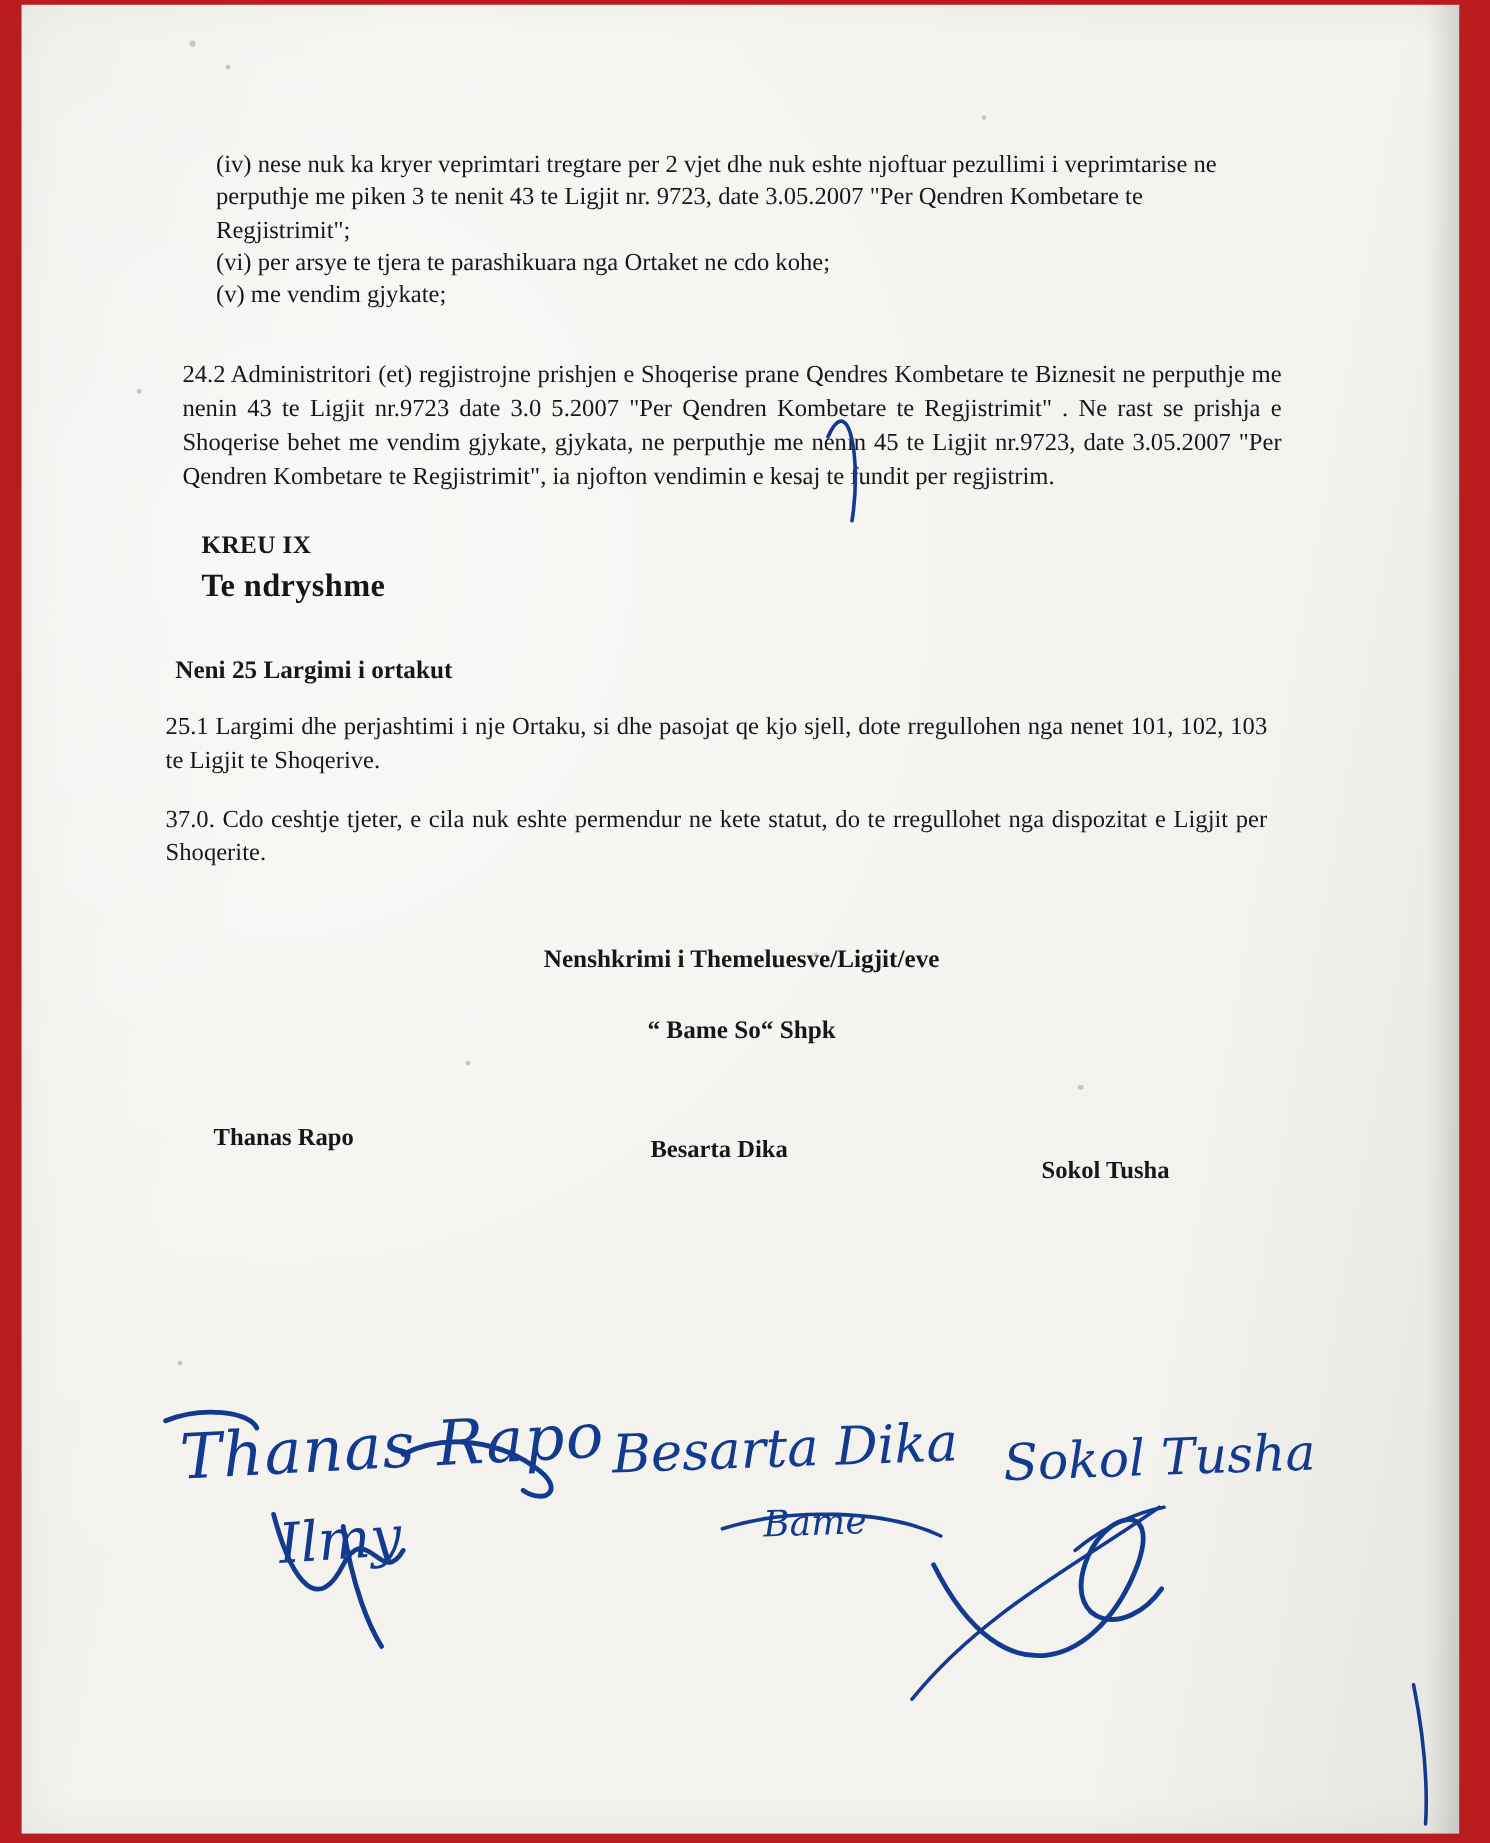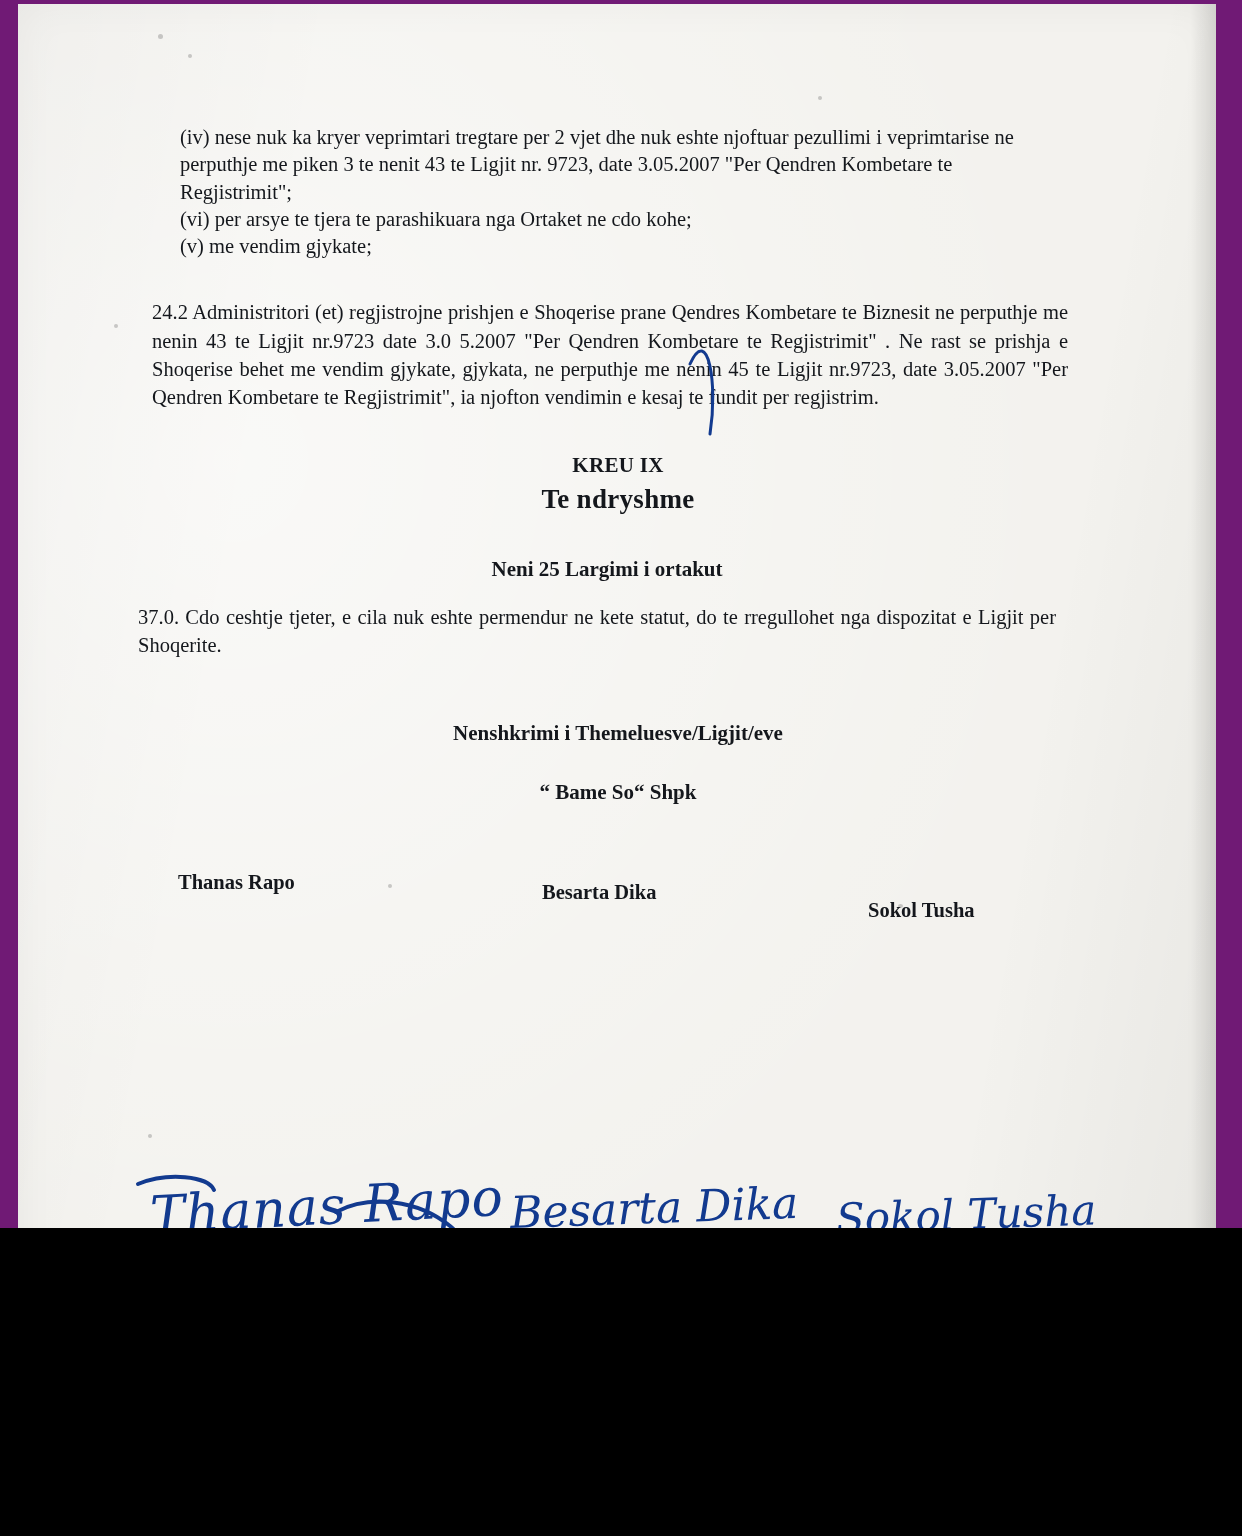--- a/index.html
+++ b/index.html
@@ -3,22 +3,22 @@
 <meta charset="utf-8">
 <style>
   html, body {
     margin: 0;
     padding: 0;
     background: #000000;
   }
   #page {
     position: relative;
     width: 1242px;
-    height: 1228px;
-    background: #701a75;
+    height: 1536px;
+    background: #b91c1c;
     overflow: hidden;
     font-family: "Liberation Serif", serif;
   }
   .scan {
     position: absolute;
     left: 18px;
     top: 4px;
     width: 1198px;
     height: 1524px;
     background: #f3f2ee;
@@ -66,37 +66,35 @@
   .list-block p {
     text-align: left;
   }
   .para-24 {
     margin-top: 38px;
     margin-left: -16px;
     width: 916px;
     line-height: 1.38;
   }
   .kreu {
-    margin-top: 42px;
-    text-align: center;
+    margin-top: 31px;
     font-weight: bold;
     font-size: 21px;
     letter-spacing: 0.3px;
   }
   .kreu .sub {
     margin-top: 6px;
     font-weight: bold;
     font-size: 27px;
   }
   .neni {
     margin-top: 42px;
     margin-left: -22px;
     font-weight: bold;
     font-size: 21px;
-    text-align: center;
   }
   .body-after-neni {
     margin-top: 22px;
     margin-left: -30px;
     width: 918px;
     line-height: 1.34;
   }
   .neni-2 {
     margin-top: 60px;
   }
@@ -195,20 +193,21 @@
       </div>
 
       <p class="para-24">24.2 Administritori (et) regjistrojne prishjen e Shoqerise prane Qendres Kombetare te Biznesit ne perputhje me nenin 43 te Ligjit nr.9723 date 3.0 5.2007 "Per Qendren Kombetare te Regjistrimit" . Ne rast se prishja e Shoqerise behet me vendim gjykate, gjykata, ne perputhje me nenin 45 te Ligjit nr.9723, date 3.05.2007 "Per Qendren Kombetare te Regjistrimit", ia njofton vendimin e kesaj te fundit per regjistrim.</p>
 
       <div class="kreu">
         <div>KREU IX</div>
         <div class="sub">Te ndryshme</div>
       </div>
 
       <div class="neni">Neni 25 Largimi i ortakut</div>
+      <p class="body-after-neni">25.1 Largimi dhe perjashtimi i nje Ortaku, si dhe pasojat qe kjo sjell, dote rregullohen nga nenet 101, 102, 103 te Ligjit te Shoqerive.</p>
 
       <p class="body-after-neni">37.0. Cdo ceshtje tjeter, e cila nuk eshte permendur ne kete statut, do te rregullohet nga dispozitat e Ligjit per Shoqerite.</p>
 
       <div class="sign-head">Nenshkrimi i Themeluesve/Ligjit/eve</div>
       <div class="company">“ Bame So“  Shpk</div>
 
       <div class="signers">
         <div class="signer-name s1">Thanas Rapo</div>
         <div class="signer-name s2">Besarta Dika</div>
         <div class="signer-name s3">Sokol Tusha</div>

